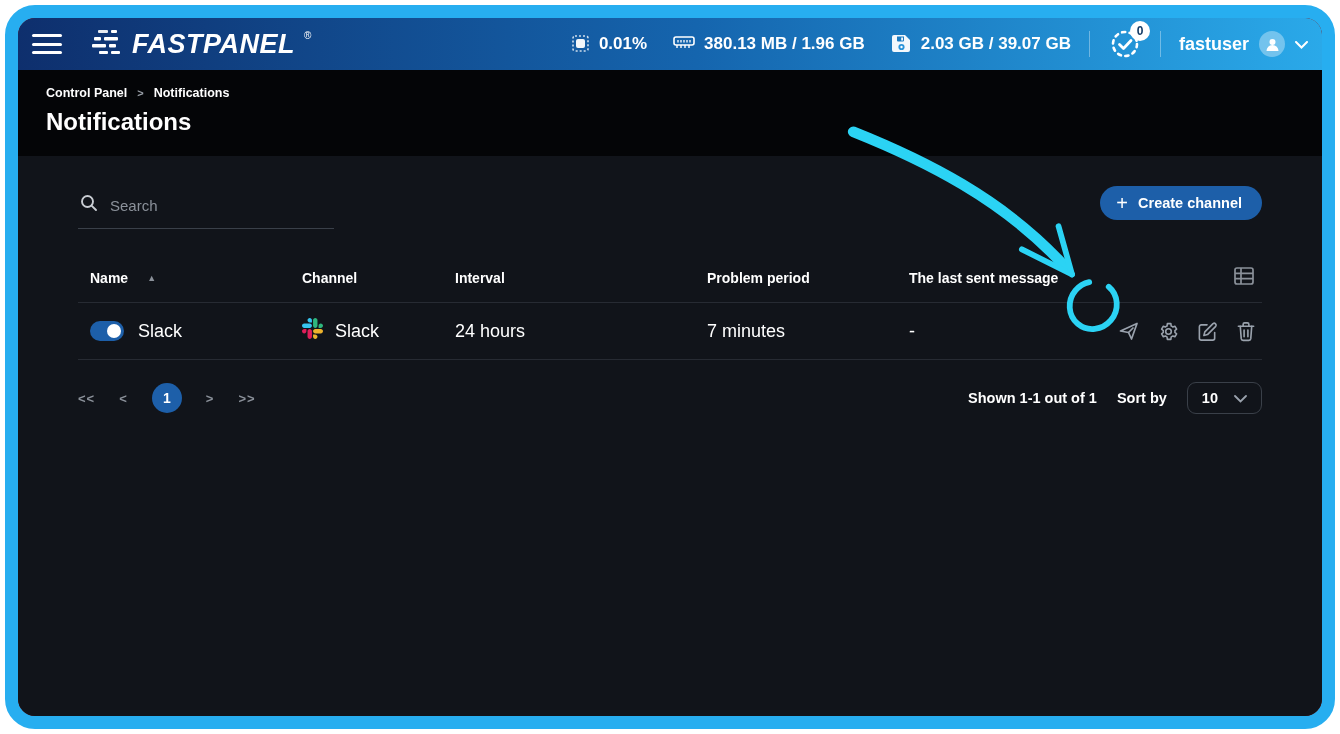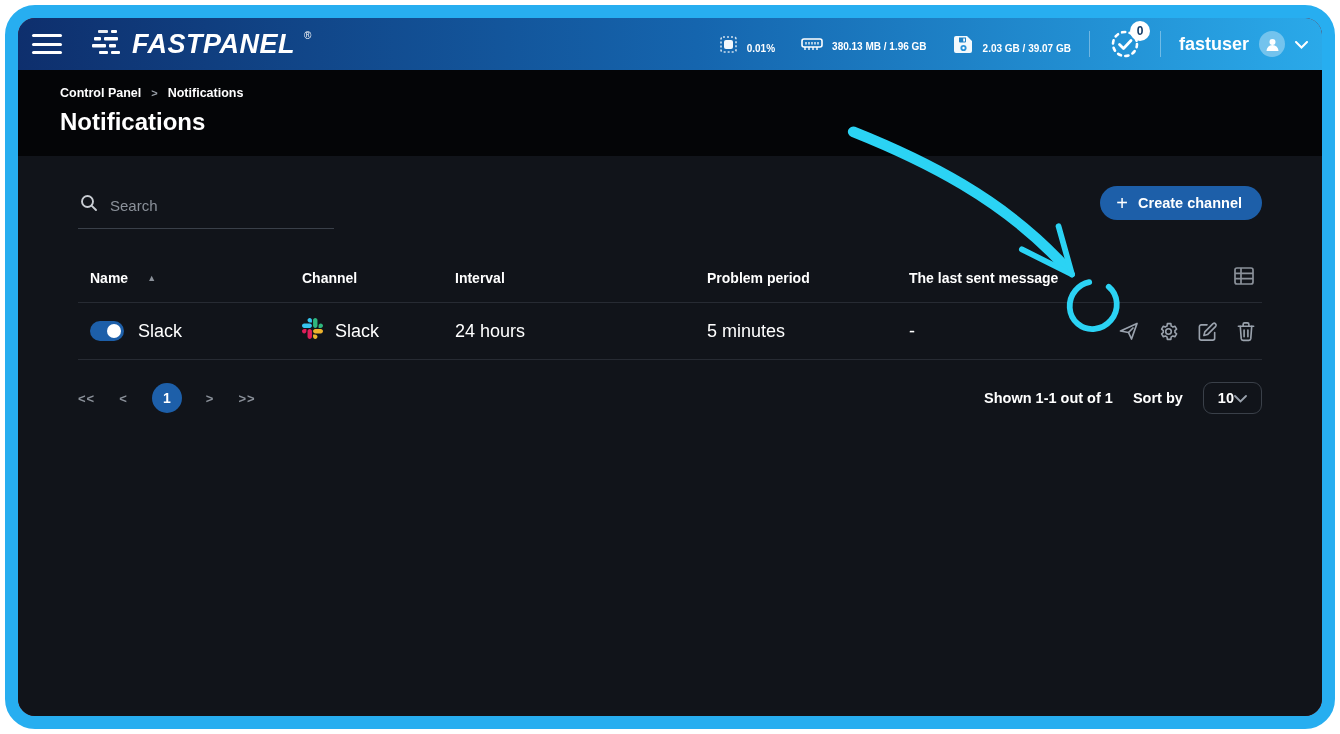--- a/index.html
+++ b/index.html
@@ -21,35 +21,35 @@
     padding: 0 14px 0 12px;
     color: #fff;
     border-radius: 16px 16px 0 0;
   }
   .hamburger { width: 34px; height: 24px; display: flex; flex-direction: column; justify-content: space-between; padding: 2px 2px; cursor: pointer; margin-right: 28px; }
   .hamburger span { display: block; height: 3px; border-radius: 2px; background: #fff; }
   .brand { display: flex; align-items: center; gap: 8px; }
   .brand-text { font-size: 27px; font-weight: bold; font-style: italic; letter-spacing: 0.5px; color: #fff; }
   .brand-reg { font-size: 10px; vertical-align: super; font-style: normal; position: relative; top: -9px; left: 1px; }
   .topbar-spacer { flex: 1; }
-  .stat { display: flex; align-items: flex-end; gap: 9px; font-size: 10px; font-weight: bold; margin-left: 26px; white-space: nowrap; }
+  .stat { display: flex; align-items: flex-start; gap: 9px; font-size: 17px; font-weight: bold; margin-left: 26px; white-space: nowrap; }
   .stat svg { display: block; }
   .topbar-sep { width: 1px; height: 26px; background: rgba(255,255,255,0.35); margin: 0 18px; }
   .tasks { position: relative; width: 34px; height: 34px; cursor: pointer; }
   .tasks-badge {
     position: absolute; top: -6px; right: -8px;
     min-width: 20px; height: 20px; border-radius: 50%;
     background: #fff; color: #123a66; font-size: 12px; font-weight: bold;
     display: flex; align-items: center; justify-content: center; padding: 0 4px;
   }
   .user { display: flex; align-items: center; gap: 10px; cursor: pointer; }
   .user-name { font-size: 18px; font-weight: bold; }
   .avatar { width: 26px; height: 26px; border-radius: 50%; background: rgba(255,255,255,0.35); display: flex; align-items: center; justify-content: center; }
   
-  .page-header { background: #040507; padding: 16px 60px 20px 42px; }
+  .page-header { background: #040507; padding: 16px 60px 20px 28px; }
   .breadcrumb { display: flex; align-items: center; gap: 10px; font-size: 12.5px; font-weight: bold; color: #fff; }
   .breadcrumb .crumb { cursor: pointer; }
   .breadcrumb .sep { color: #9aa0a8; font-size: 11px; }
   .page-title { margin-top: 8px; font-size: 24px; font-weight: bold; color: #fff; }
   
   .content { padding: 30px 60px 0 60px; background: #11141a; height: 598px; position: relative; }
   .toolbar { display: flex; align-items: flex-start; justify-content: space-between; }
   .search { width: 256px; display: flex; align-items: center; gap: 12px; border-bottom: 1px solid #3a4049; padding: 8px 0 12px 2px; }
   .search input {
     background: transparent; border: none; outline: none;
@@ -82,21 +82,21 @@
   
   .table-footer { display: flex; align-items: center; justify-content: space-between; margin-top: 22px; }
   .pagination { display: flex; align-items: center; gap: 24px; color: #8b919a; font-size: 13px; font-weight: bold; }
   .page-link { cursor: pointer; letter-spacing: 1px; }
   .page-current {
     width: 30px; height: 30px; border-radius: 50%; background: #1d5fa9;
     color: #fff; font-size: 14px; display: flex; align-items: center; justify-content: center; cursor: pointer;
   }
   .footer-right { display: flex; align-items: center; gap: 20px; color: #fff; font-size: 14.5px; font-weight: bold; margin-left: 48px; }
   .per-page {
-    display: flex; align-items: center; gap: 0;
+    display: flex; align-items: center; gap: 16px;
     border: 1px solid #3a4049; border-radius: 9px;
     padding: 7px 14px; cursor: pointer; color: #fff;
   }
   
   .annotation { position: absolute; inset: 0; width: 100%; height: 100%; pointer-events: none; }
 </style>
 </head>
 <body>
 
 <div class="window">
@@ -259,21 +259,21 @@
               <path d="M97 45.2c0-7.1 5.8-12.9 12.9-12.9s12.9 5.8 12.9 12.9-5.8 12.9-12.9 12.9H97V45.2zm-6.5 0c0 7.1-5.8 12.9-12.9 12.9s-12.9-5.8-12.9-12.9V12.9C64.7 5.8 70.5 0 77.6 0s12.9 5.8 12.9 12.9v32.3z" fill="#2EB67D"></path>
               <path d="M77.6 97c7.1 0 12.9 5.8 12.9 12.9s-5.8 12.9-12.9 12.9-12.9-5.8-12.9-12.9V97h12.9zm0-6.5c-7.1 0-12.9-5.8-12.9-12.9s5.8-12.9 12.9-12.9h32.3c7.1 0 12.9 5.8 12.9 12.9s-5.8 12.9-12.9 12.9H77.6z" fill="#ECB22C"></path>
             </svg>
           </span>
           <span>Slack</span>
         </div>
         <div class="cell">
             <span>24 hours</span>
           </div>
         <div class="cell">
-            <span>5 minutes</span>
+            <span>7 minutes</span>
           </div>
         <div class="cell">
             <span>-</span>
           </div>
         <div class="actions">
           <button class="action-btn">
             <svg width="22" height="22" viewBox="0 0 22 22" fill="none" stroke="#9aa2ad" stroke-width="1.7" stroke-linejoin="round">
               <path d="M2.5 11 L19 3.5 L13.5 19 L10.5 12.5 Z"></path>
               <path d="M10.5 12.5 L15 8" stroke-linecap="round"></path>
             </svg>

